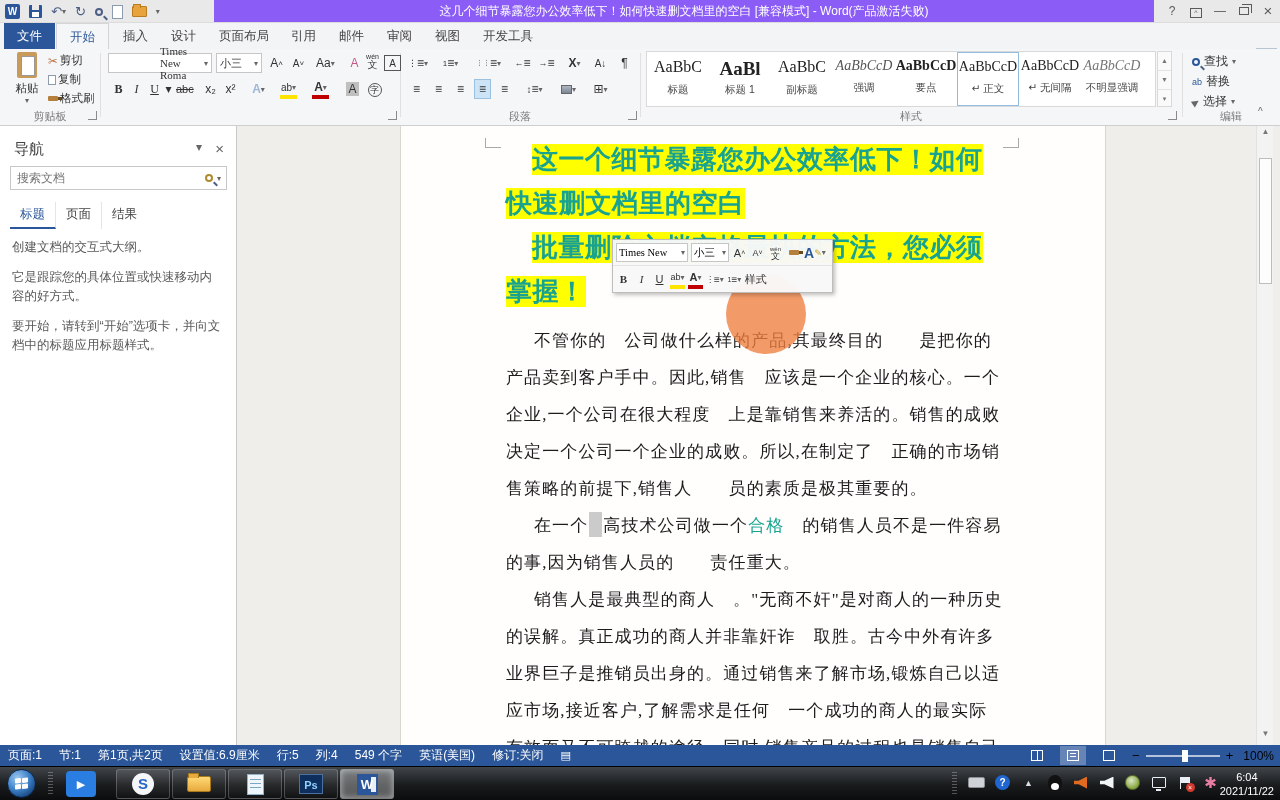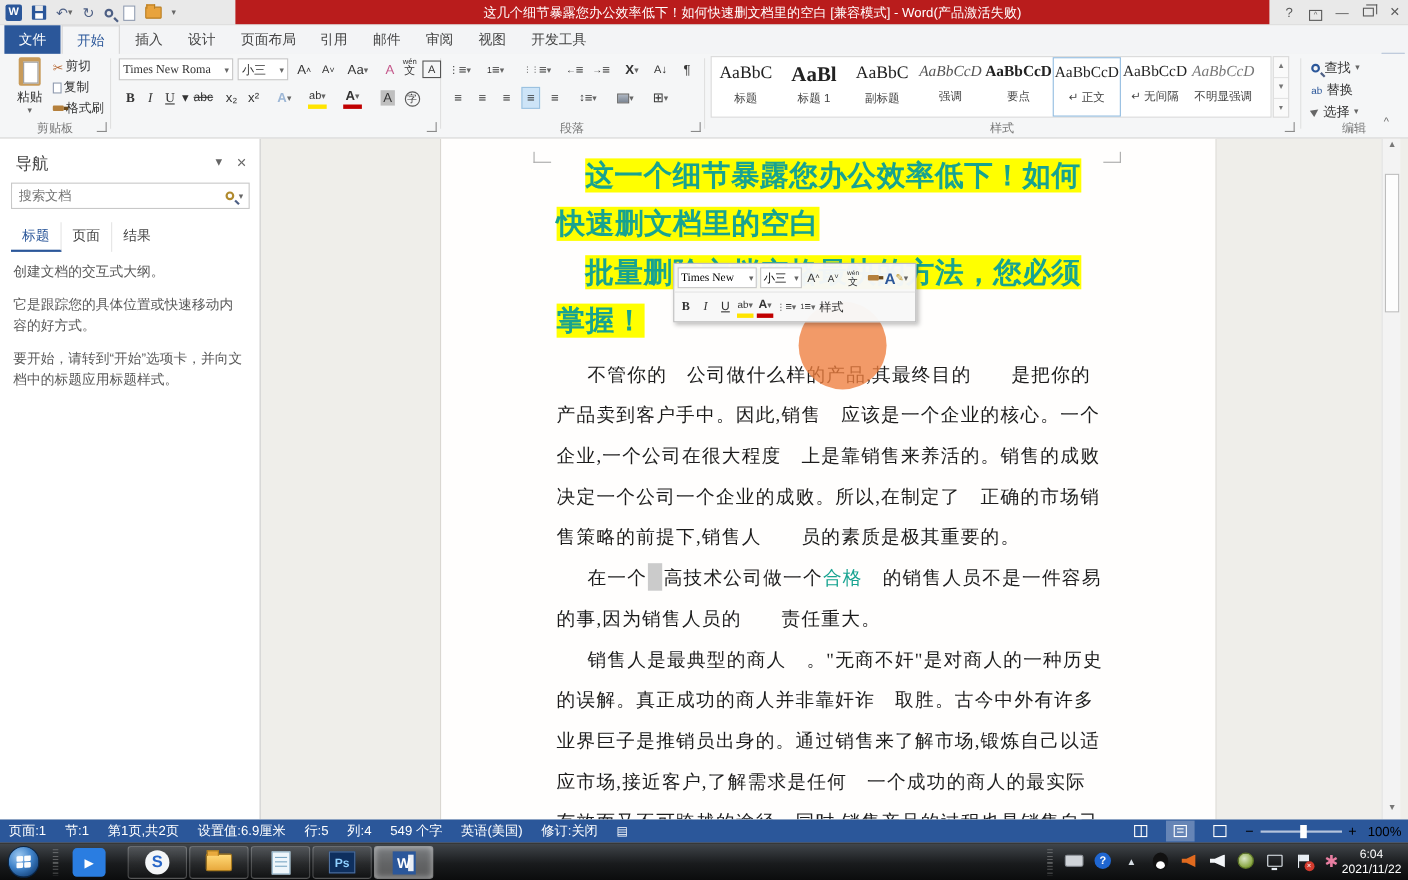--- a/index.html
+++ b/index.html
@@ -12,21 +12,21 @@
   .wbox { width:15px; height:15px; background:#2b579a; color:#fff; font-size:10px; font-weight:bold; text-align:center; line-height:15px; border-radius:2px; }
   .floppy { width:13px; height:13px; background:#2b579a; position:relative; border-radius:1px; }
   .floppy:after { content:""; position:absolute; left:3px; top:0; width:7px; height:5px; background:#e9e9e9; }
   .floppy:before { content:""; position:absolute; left:3px; bottom:1px; width:7px; height:5px; background:#fff; }
   .newdoc { width:11px; height:14px; background:#fff; border:1px solid #8e9aae; }
   .folder { width:15px; height:11px; background:#e8a33d; border:1px solid #b97e22; border-radius:1px; position:relative; }
   .folder:before { content:""; position:absolute; left:0; top:-3px; width:6px; height:3px; background:#e8a33d; border:1px solid #b97e22; border-bottom:none; }
   .mag { width:8px; height:8px; border:2px solid #4d5f84; border-radius:50%; position:relative; display:inline-block; }
   .mag:after { content:""; position:absolute; left:6px; top:7px; width:5px; height:2px; background:#4d5f84; transform:rotate(45deg); }
   .dd { font-size:8px; color:#666; }
-  #banner { left:214px; top:0; width:940px; height:22px; background:#b91c1c; color:#fff; font-size:12px; text-align:center; line-height:22px; white-space:nowrap; overflow:hidden; }
+  #banner { left:214px; top:0; width:940px; height:22px; background:#8b5cf6; color:#fff; font-size:12px; text-align:center; line-height:22px; white-space:nowrap; overflow:hidden; }
   .wctrl { top:0; height:22px; display:flex; }
   .wc { width:24px; height:22px; text-align:center; line-height:22px; font-size:12px; color:#5a5a5a; cursor:pointer; }
   .rbox { display:inline-block; width:12px; height:10px; border:1px solid #5a5a5a; font-size:7px; line-height:8px; }
   .restore { position:relative; width:10px; height:8px; border:1px solid #5a5a5a; display:inline-block; }
   .restore:before { content:""; position:absolute; left:2px; top:-4px; width:9px; height:8px; border:1px solid #5a5a5a; border-bottom:none; border-left:none; }
   
   #tabrow { left:0; top:23px; width:1280px; height:26px; background:#f3f4f6; }
   .tab { position:absolute; top:0; height:26px; line-height:26px; padding:0 13px; font-size:12.5px; color:#444; cursor:pointer; }
   .tab.file { background:#2b579a; color:#fff; left:4px; }
   .tab.sel { background:#f5f6f7; color:#2b579a; border:1px solid #d5d5d5; border-bottom:none; }
@@ -219,21 +219,21 @@
       <span>复制</span>
     </div>
   <div class="abs rbtn" style="left:48px; top:42px;">
       <span class="brush"></span>
       <span>格式刷</span>
     </div>
   <div class="glabel" style="left:0; width:100px;">剪贴板</div>
   <div class="launcher" style="left:88px;"></div>
 
   <div class="abs combo" style="left:108px; top:4px; width:104px;">
-    <span style="flex:1; font-family:'Liberation Serif',serif; font-size:11px;">Times New Roma</span>
+    <span style="flex:1; font-family:'Liberation Serif',serif; font-size:11px;margin-left:48px;">Times New Roma</span>
       <span class="dd">▾</span>
   </div>
   <div class="abs combo" style="left:216px; top:4px; width:46px;">
     <span style="flex:1;">小三</span>
       <span class="dd">▾</span>
   </div>
   <div class="abs fbtn" style="left:268px; top:4px;">
       <span>A</span>
       <span class="sm">˄</span>
     </div>

